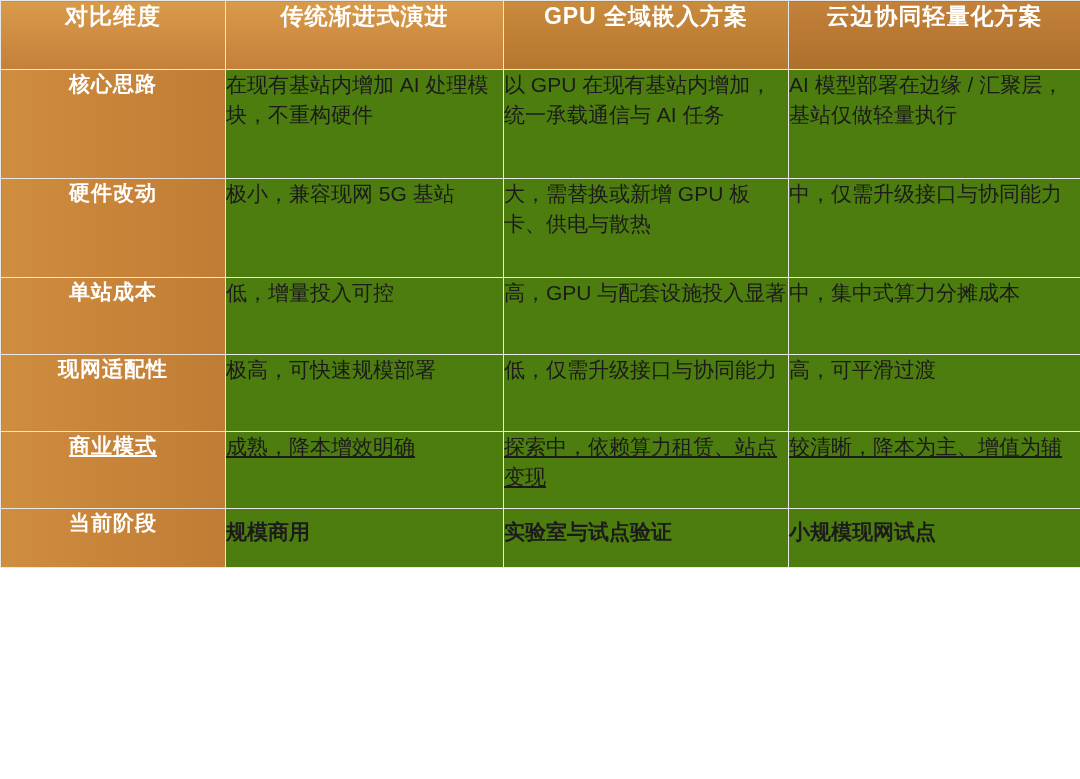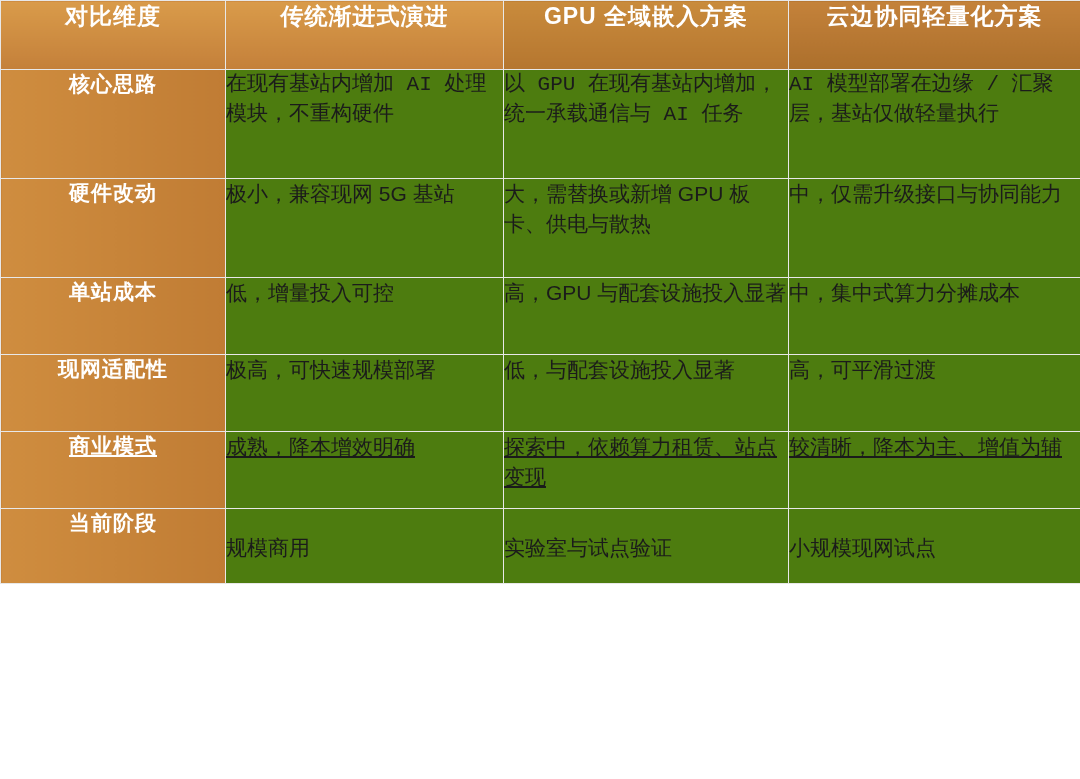--- a/index.html
+++ b/index.html
@@ -97,29 +97,29 @@
     background: linear-gradient(90deg,#cf8d3f 0%, #c07c34 100%);
   }
   td.cell {
     font-size: 21px;
     color: #1b1b1b;
     line-height: 1.45;
     padding: 9px 10px 9px 11px;
     background: #4d7c0f;
     word-break: break-all;
   }
-  tr.r1 td { height: 108px; font-family: Liberation Mono, monospace; }
+  tr.r1 td { height: 108px; }
   tr.r2 td { height: 98px; }
   tr.r3 td { height: 76px; }
   tr.r4 td { height: 76px; }
   tr.r5 td { height: 106px; }
   tr.r6 td { height: 76px; }
   tr.r7 td { height: 76px; text-decoration: underline; }
   tr.r8 td { height: 50px; }
-  tr.r8 td.cell { padding-top: 24px; }
+  tr.r8 td.cell { padding-top: 8px; font-weight: bold; }
 </style>
 </head>
 <body>
 
 <div class="sheet">
 
   <div class="wm-badge"></div>
   <div class="watermark">
     <div class="wm-line1">ICVIEWS</div>
     <div class="wm-line2">半导体产业纵横</div>
@@ -155,21 +155,21 @@
       </tr>
       <tr class="r3">
         <td class="rowhead">单站成本</td>
         <td class="cell">低，增量投入可控</td>
         <td class="cell">高，GPU 与配套设施投入显著</td>
         <td class="cell">中，集中式算力分摊成本</td>
       </tr>
       <tr class="r6">
         <td class="rowhead">现网适配性</td>
         <td class="cell">极高，可快速规模部署</td>
-        <td class="cell">低，与配套设施投入显著</td>
+        <td class="cell">低，仅需升级接口与协同能力</td>
         <td class="cell">高，可平滑过渡</td>
       </tr>
       <tr class="r7">
         <td class="rowhead">商业模式</td>
         <td class="cell">成熟，降本增效明确</td>
         <td class="cell">探索中，依赖算力租赁、站点变现</td>
         <td class="cell">较清晰，降本为主、增值为辅</td>
       </tr>
       <tr class="r8">
         <td class="rowhead">当前阶段</td>

